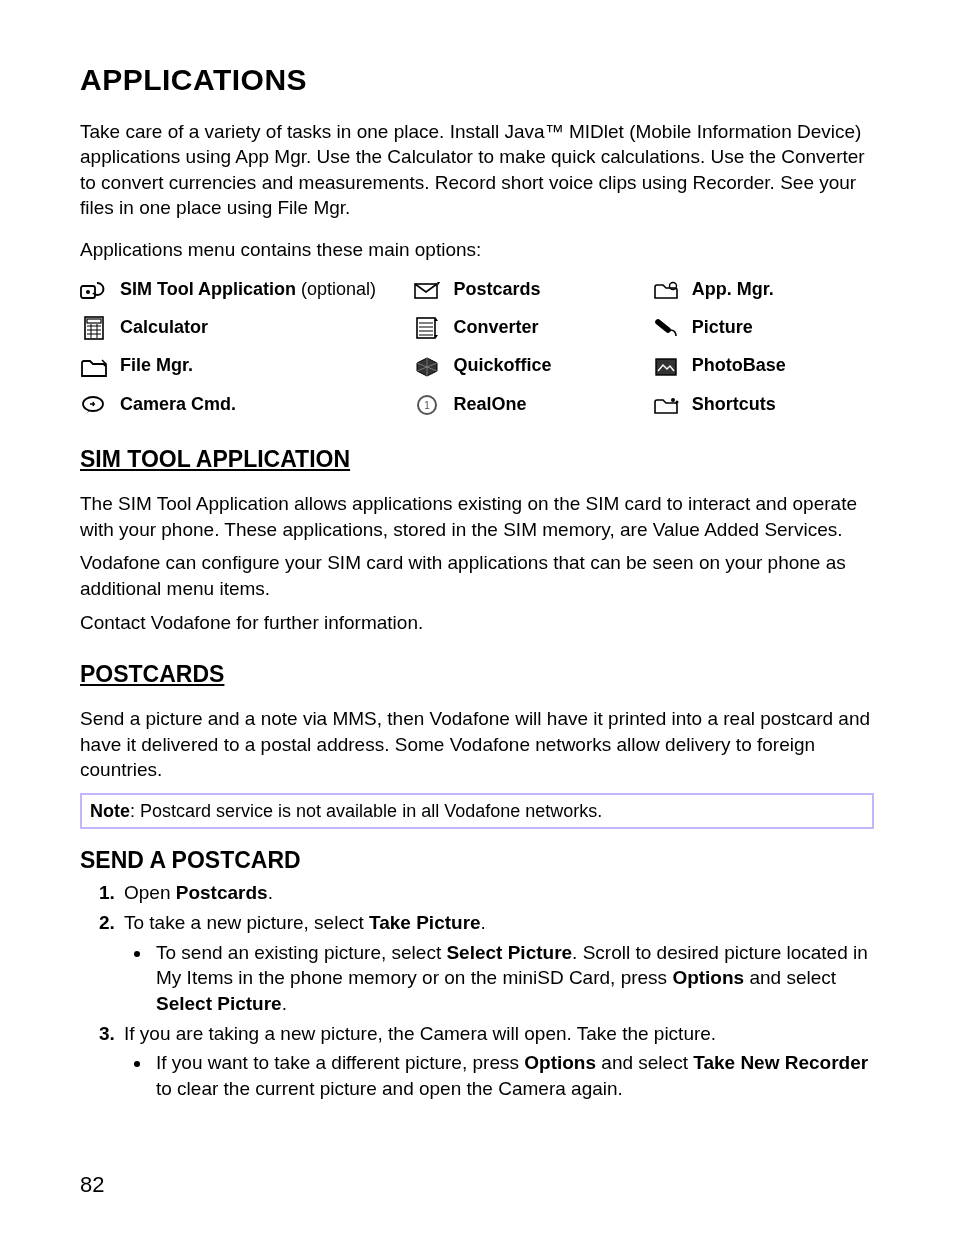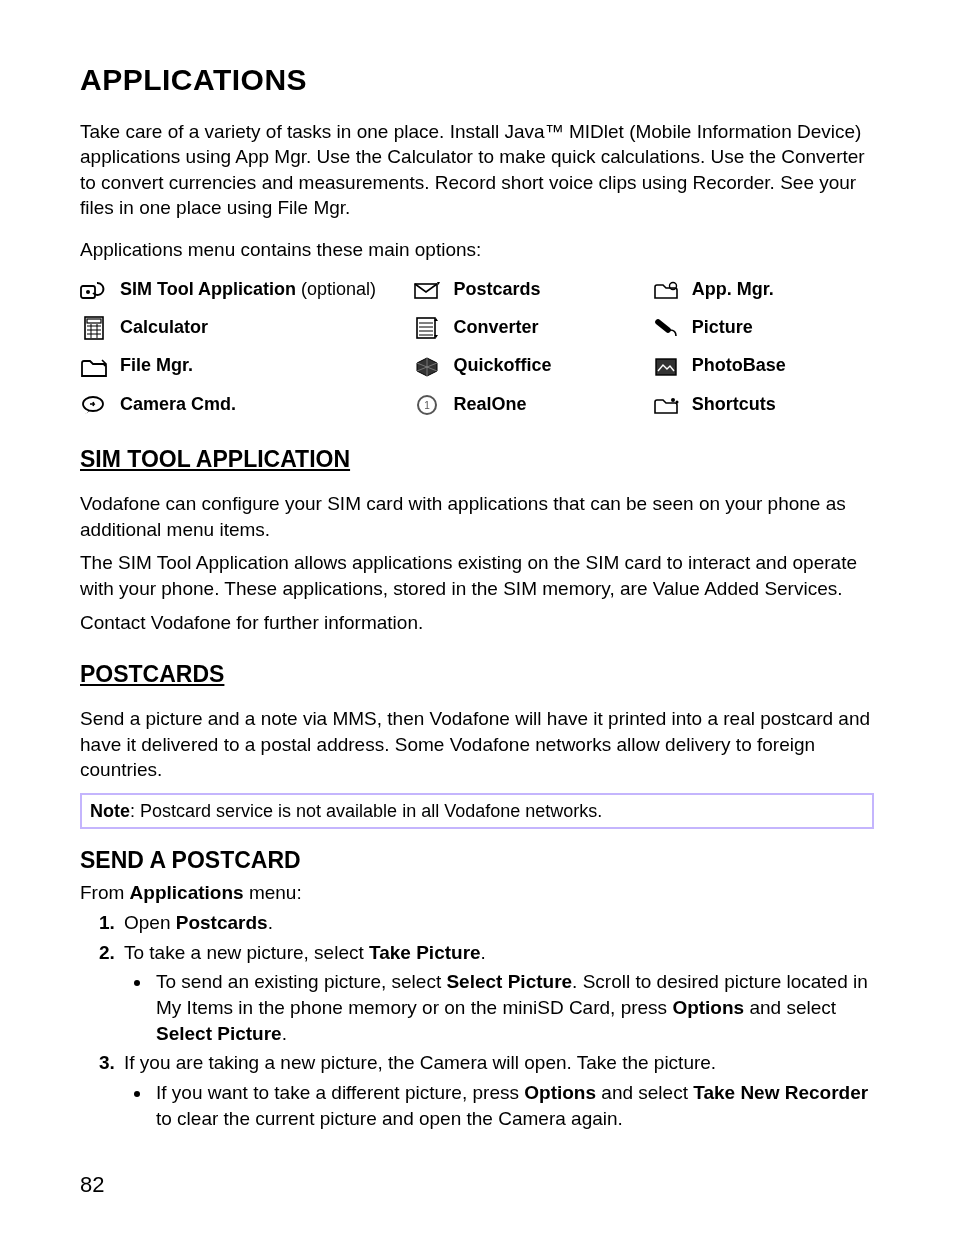--- a/index.html
+++ b/index.html
@@ -224,38 +224,35 @@
           <circle cx="21" cy="5" r="2" fill="#000"></circle>
           <circle cx="25" cy="7" r="1.5" fill="#000"></circle>
         </svg>
     </span>
     <span class="label">Shortcuts</span>
   </div>
 </div>
 
 <div class="section">
   <h2>SIM TOOL APPLICATION</h2>
+  <p>The SIM Tool Application allows applications existing on the SIM card to interact and operate with your phone. These applications, stored in the SIM memory, are Value Added Services.</p>
   <p>Vodafone can configure your SIM card with applications that can be seen on your phone as additional menu items.</p>
-  <p>The SIM Tool Application allows applications existing on the SIM card to interact and operate with your phone. These applications, stored in the SIM memory, are Value Added Services.</p>
   <p>Contact Vodafone for further information.</p>
 </div>
 
 <div class="section">
   <h2>POSTCARDS</h2>
   <p>Send a picture and a note via MMS, then Vodafone will have it printed into a real postcard and have it delivered to a postal address. Some Vodafone networks allow delivery to foreign countries.</p>
   <div class="note-box">
     <span class="nlabel">Note</span><span>: Postcard service is not available in all Vodafone networks.</span>
   </div>
 </div>
 
 <div class="section">
   <h3>SEND A POSTCARD</h3>
-  <p class="pre-list">
-    <span>From </span><b>Applications</b><span> menu:</span>
-  </p>
   <ol>
     <li>
       <span>Open </span><b>Postcards</b><span>.</span>
     </li>
     <li>
       <span>To take a new picture, select </span><b>Take Picture</b><span>.</span>
       <ul class="sub">
         <li>
           <span>To send an existing picture, select </span><b>Select Picture</b><span>. Scroll to desired picture located in My Items in the phone memory or on the miniSD Card, press </span><b>Options</b><span> and select </span><b>Select Picture</b><span>.</span>
         </li>

